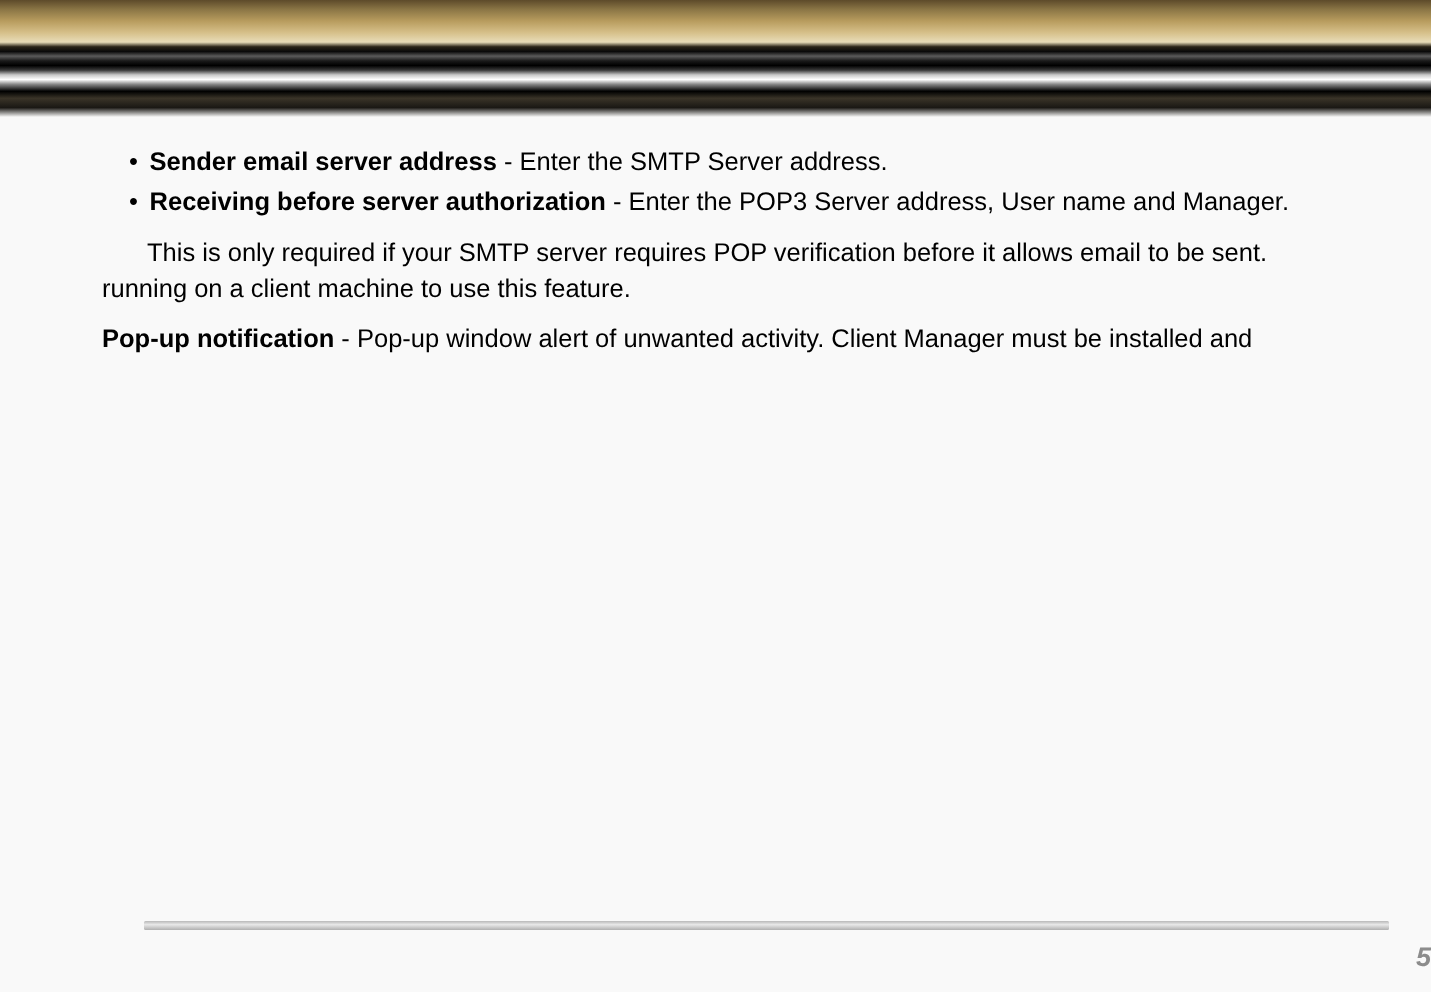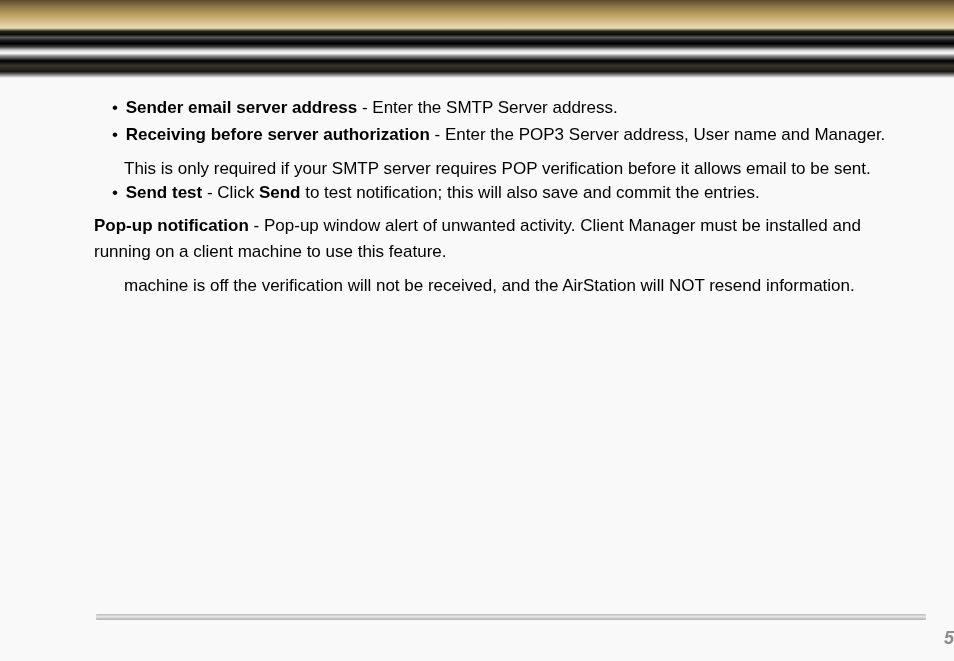--- a/index.html
+++ b/index.html
@@ -35,21 +35,21 @@
         #c8c8c8 64%,
         #ffffff 68%,
         #888888 72%,
         #000000 78%,
         #3a3428 84%,
         #1a1814 92%,
         #f9f9f9 100%
       );
     }
     .content {
-      padding: 18px 40px 0 94px;
+      padding: 18px 40px 0 68px;
       line-height: 1.42;
     }
     .bullet-item {
       padding-left: 30px;
       text-indent: -12px;
       margin-bottom: 3px;
     }
     .bullet-item .dot {
       margin-right: 3px;
     }
@@ -99,31 +99,26 @@
     <span class="dot">•</span>
     <span class="b">Sender email server address</span><span> - Enter the SMTP Server address.</span>
   </div>
 
   <div class="bullet-item">
     <span class="dot">•</span>
     <span class="b">Receiving before server authorization</span><span> - Enter the POP3 Server address, User name and Manager.</span>
   </div>
   <div class="sub-indent">This is only required if your SMTP server requires POP verification before it allows email to be sent.</div>
 
-  <div class="bullet-item">
-    <span class="dot">•</span>
-    <span class="b">Send test</span><span> - Click </span><span class="b">Send</span><span> to test notification; this will also save and commit the entries.</span>
-  </div>
 
+  <div class="plain-line">running on a client machine to use this feature.</div>
   <div class="plain-line top-gap">
     <span class="b">Pop-up notification</span><span> - Pop-up window alert of unwanted activity. Client Manager must be installed and</span>
   </div>
-  <div class="plain-line">running on a client machine to use this feature.</div>
 
-  <div class="sub-indent">machine is off the verification will not be received, and the AirStation will NOT resend information.</div>
 
 
 </div>
 
 <div class="footer">
   <div class="footer-bar"></div>
   <div class="page-num">56</div>
 </div>
 
 </body></html>

